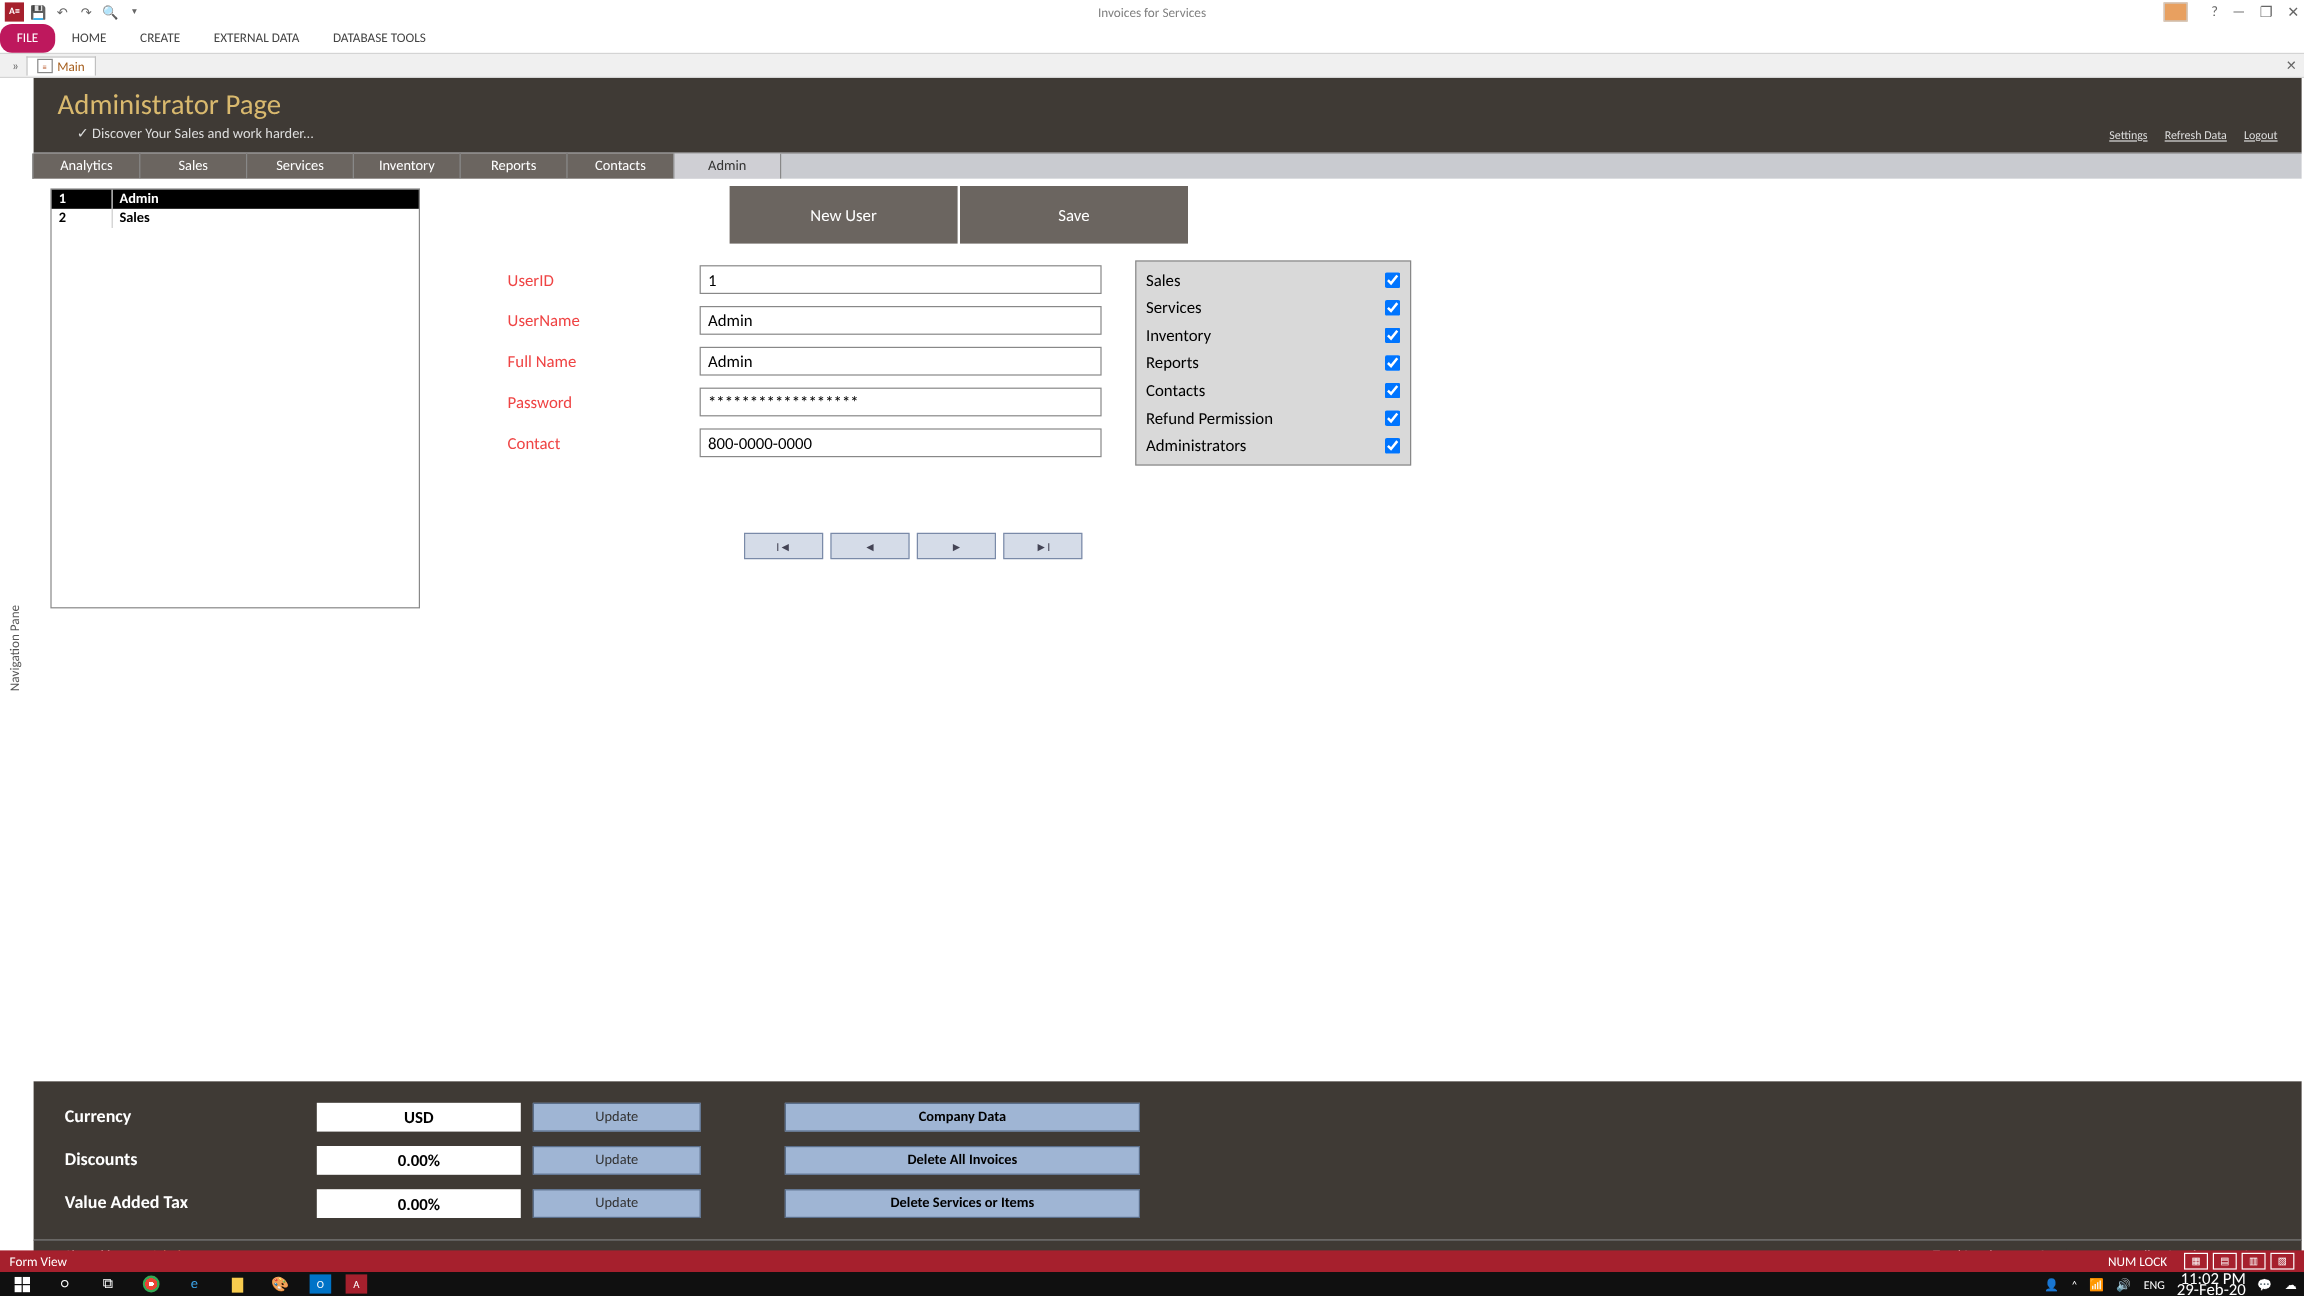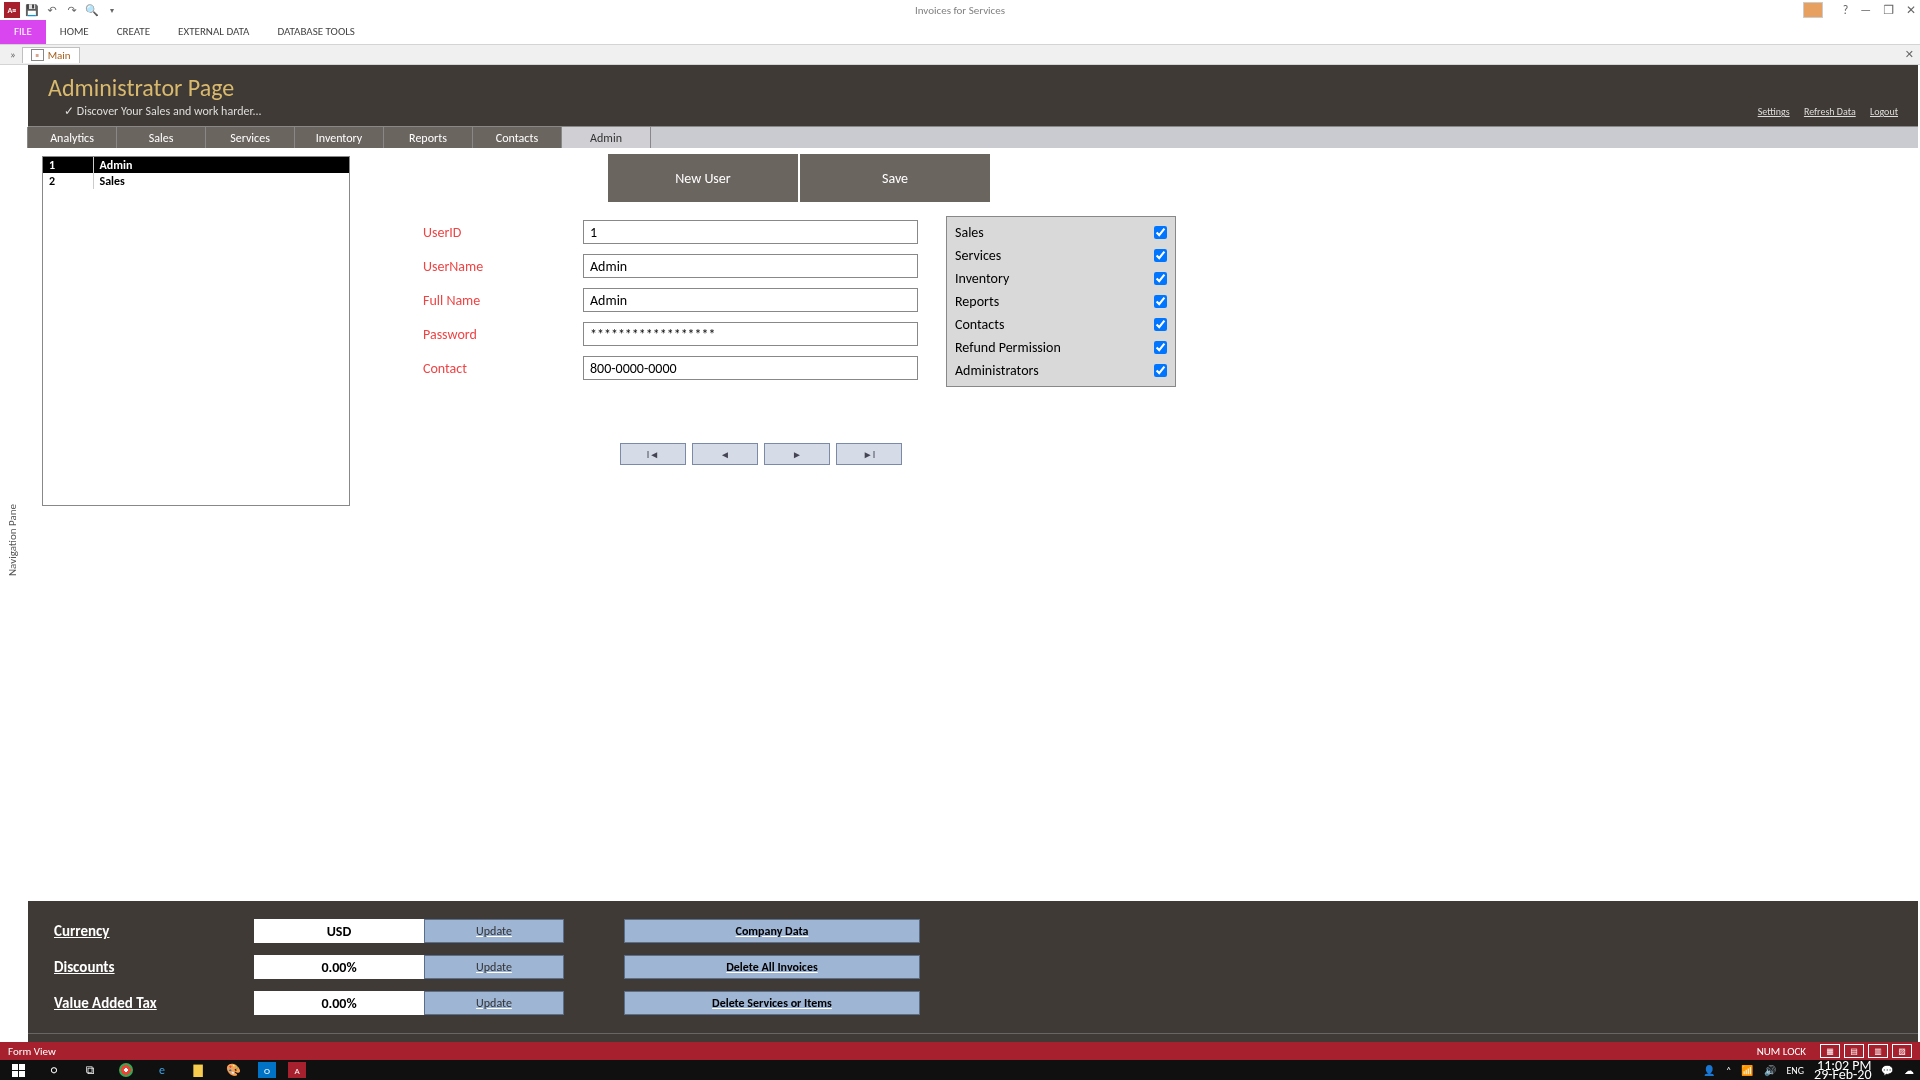--- a/index.html
+++ b/index.html
@@ -10,21 +10,21 @@
 .titlebar .qat { display: flex; gap: 4px; align-items: center; }
 .qat-icon { width: 16px; height: 16px; display: flex; align-items: center; justify-content: center; font-size: 11px; color: #666; }
 .access-icon { background: #a6202d; color: #fff; font-size: 8px; font-weight: bold; display: flex; align-items: center; justify-content: center; width: 16px; height: 16px; }
 .titlebar .apptitle { position: absolute; left: 50%; transform: translateX(-50%); color: #808080; }
 .titlebar .winbtns { position: absolute; right: 4px; display: flex; gap: 12px; color: #666; font-size: 12px; align-items: center; }
 .user-pic { width: 20px; height: 16px; background: #e8a060; border: 1px solid #ccc; margin-right: 8px; }
 
 
 .ribbon { height: 25px; background: #fff; display: flex; border-bottom: 1px solid #d4d4d4; font-size: 11px; }
 .ribbon-tab { padding: 5px 14px; color: #444; cursor: pointer; }
-.ribbon-tab.active { background: #d946ef; color: #fff; }
+.ribbon-tab.active { background: #be185d; color: #fff; border-radius: 10px; }
 
 
 .doctab-bar { height: 20px; background: #f0f0f0; border-bottom: 1px solid #d4d4d4; display: flex; align-items: center; font-size: 11px; padding-left: 4px; }
 .nav-collapse { padding: 0 6px; color: #666; }
 .doctab { background: #fff; border: 1px solid #c0c0c0; border-bottom: none; padding: 1px 8px; display: flex; align-items: center; gap: 4px; color: #a65f1e; }
 .doctab .form-icon { width: 13px; height: 12px; background: #fff; border: 1px solid #888; display: flex; align-items: center; justify-content: center; font-size: 7px; color: #b55020; }
 .doctab-x { position: absolute; right: 6px; color: #666; font-size: 11px; }
 .doctab-wrap { position: relative; width: 100%; display: flex; align-items: center; }
 
 
@@ -67,21 +67,21 @@
 .perm-box { position: absolute; left: 918px; top: 68px; width: 230px; border: 1px solid #888; background: #d9d9d9; font-size: 14px; padding: 4px 8px; }
 .perm-row { display: flex; justify-content: space-between; align-items: center; padding: 3px 0; }
 .perm-check { width: 13px; height: 13px; }
 
 
 .rec-nav { position: absolute; left: 592px; top: 295px; display: flex; gap: 6px; }
 .rec-btn { width: 66px; height: 22px; background: #d5dce8; border: 1px solid #7a8aa8; display: flex; align-items: center; justify-content: center; font-size: 10px; color: #445; cursor: pointer; }
 
 
 .settings-panel { background: #3f3a35; color: #fff; padding: 18px 26px; display: flex; flex-direction: column; gap: 12px; }
-.set-row { display: flex; align-items: center; gap: 0; text-decoration: underline; }
+.set-row { display: flex; align-items: center; gap: 10px; }
 .set-label { width: 200px; font-size: 15px; font-weight: 600; }
 .set-val { width: 170px; height: 24px; background: #fff; color: #000; border: none; text-align: center; font-weight: bold; font-size: 14px; }
 .set-upd { width: 140px; height: 24px; background: #9fb5d4; color: #333; border: 1px solid #5a6e8a; font-size: 12px; cursor: pointer; }
 .set-big { width: 296px; height: 24px; background: #9fb5d4; color: #000; border: 1px solid #5a6e8a; font-size: 12px; font-weight: bold; cursor: pointer; margin-left: 60px; }
 
 
 .signin-bar { background: #3f3a35; color: #fff; font-size: 12px; padding: 6px 26px; display: flex; justify-content: space-between; border-top: 1px solid #666;}
 .signin-bar .sval { color: #d9b96e; margin-left: 8px; }
 .signin-bar .stat { margin-left: 40px; }
 .signin-bar .stat-val { display: inline-block; width: 40px; text-align: center; background: #3f3a35; }

